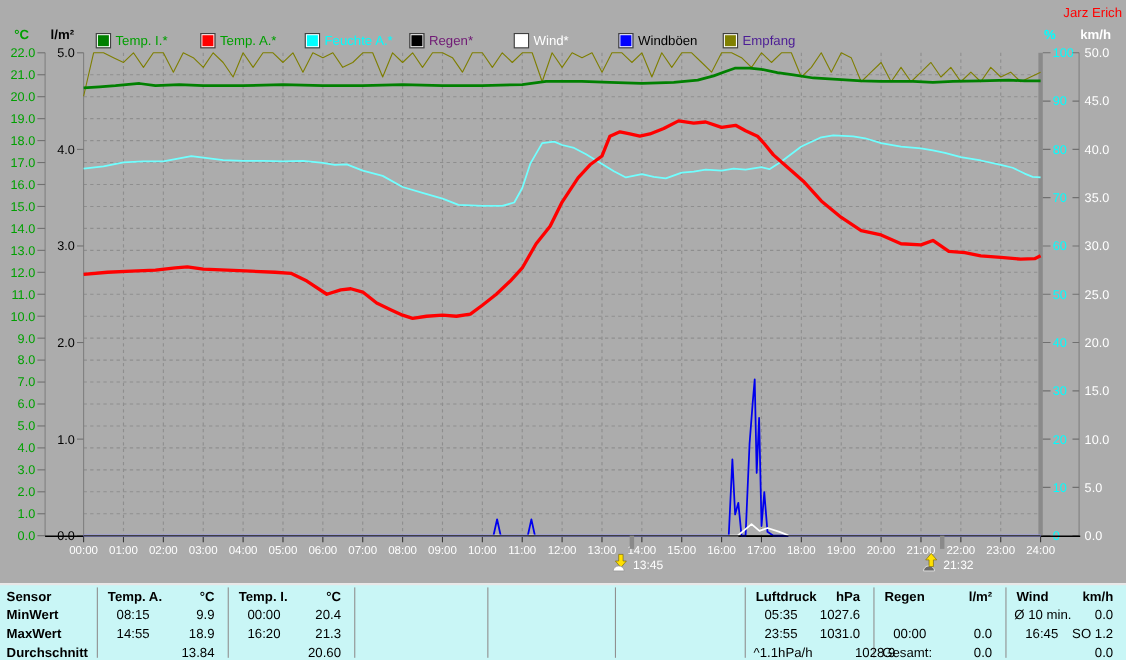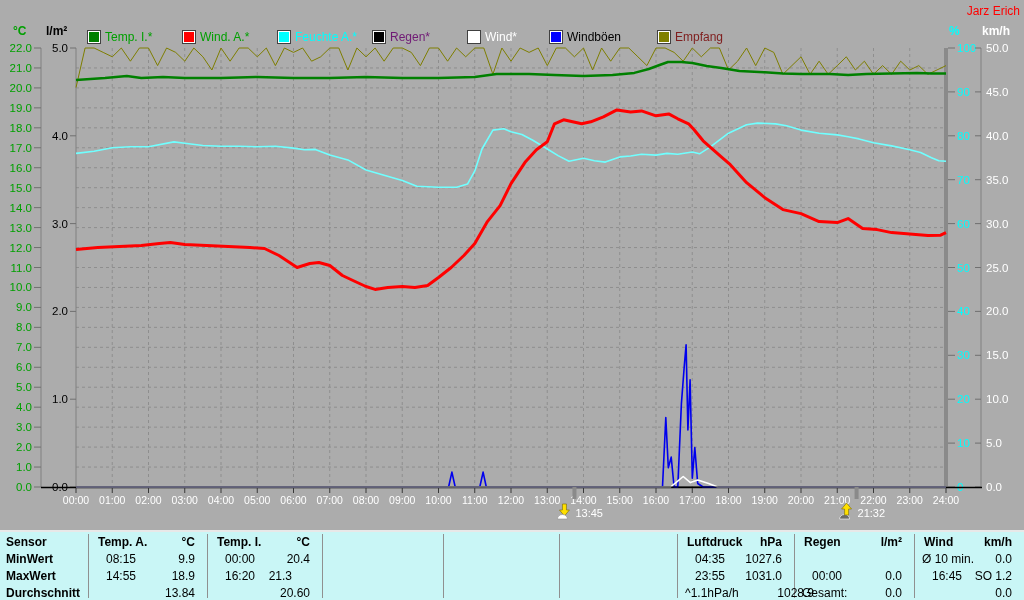--- a/index.html
+++ b/index.html
@@ -30,41 +30,41 @@
   <div class="abs unit-label" style="left:949px;color:#00FFFF;">%</div>
   <div class="abs unit-label" style="left:982px;color:#FFFFFF;">km/h</div>
 
   <div id="legend">
       <div class="abs legend-item" style="left: 88px;">
         <span class="legend-swatch" style="background: rgb(0, 128, 0);"></span>
         <span style="color: rgb(0, 160, 0);">Temp. I.*</span>
       </div>
       <div class="abs legend-item" style="left: 183px;">
         <span class="legend-swatch" style="background: rgb(255, 0, 0);"></span>
-        <span style="color: rgb(0, 160, 0);">Wind. A.*</span>
+        <span style="color: rgb(0, 160, 0);">Temp. A.*</span>
       </div>
       <div class="abs legend-item" style="left: 278px;">
         <span class="legend-swatch" style="background: rgb(0, 255, 255);"></span>
         <span style="color: rgb(0, 255, 255);">Feuchte A.*</span>
       </div>
       <div class="abs legend-item" style="left: 373px;">
         <span class="legend-swatch" style="background: rgb(0, 0, 0);"></span>
         <span style="color: #701a75;">Regen*</span>
       </div>
       <div class="abs legend-item" style="left: 468px;">
         <span class="legend-swatch" style="background: rgb(255, 255, 255);"></span>
         <span style="color: rgb(255, 255, 255);">Wind*</span>
       </div>
-      <div class="abs legend-item" style="left: 550px;">
+      <div class="abs legend-item" style="left: 563px;">
         <span class="legend-swatch" style="background: rgb(0, 0, 255);"></span>
         <span style="color: rgb(0, 0, 0);">Windböen</span>
       </div>
       <div class="abs legend-item" style="left: 658px;">
         <span class="legend-swatch" style="background: rgb(128, 128, 0);"></span>
-        <span style="color: #7f1d1d;">Empfang</span>
+        <span style="color: #4c1d95;">Empfang</span>
       </div>
     </div>
 
   <svg id="chart-svg" class="abs" width="1024" height="530">
       <line x1="112.25" y1="48" x2="112.25" y2="487" stroke="#8E8E8E" stroke-width="1" stroke-dasharray="3 3"></line>
       <line x1="148.5" y1="48" x2="148.5" y2="487" stroke="#8E8E8E" stroke-width="1" stroke-dasharray="3 3"></line>
       <line x1="184.75" y1="48" x2="184.75" y2="487" stroke="#8E8E8E" stroke-width="1" stroke-dasharray="3 3"></line>
       <line x1="221" y1="48" x2="221" y2="487" stroke="#8E8E8E" stroke-width="1" stroke-dasharray="3 3"></line>
       <line x1="257.25" y1="48" x2="257.25" y2="487" stroke="#8E8E8E" stroke-width="1" stroke-dasharray="3 3"></line>
       <line x1="293.5" y1="48" x2="293.5" y2="487" stroke="#8E8E8E" stroke-width="1" stroke-dasharray="3 3"></line>
@@ -298,25 +298,25 @@
       <div class="tbl-cell " style="left: 106px; top: 19px;">08:15</div>
       <div class="tbl-cell tr" style="left: 88px; top: 19px; width: 107px;">9.9</div>
       <div class="tbl-cell " style="left: 106px; top: 36px;">14:55</div>
       <div class="tbl-cell tr" style="left: 88px; top: 36px; width: 107px;">18.9</div>
       <div class="tbl-cell tr" style="left: 88px; top: 53px; width: 107px;">13.84</div>
       <div class="tbl-cell bold" style="left: 217px; top: 2px;">Temp. I.</div>
       <div class="tbl-cell bold tr" style="left: 207px; top: 2px; width: 103px;">°C</div>
       <div class="tbl-cell " style="left: 225px; top: 19px;">00:00</div>
       <div class="tbl-cell tr" style="left: 207px; top: 19px; width: 103px;">20.4</div>
       <div class="tbl-cell " style="left: 225px; top: 36px;">16:20</div>
-      <div class="tbl-cell tr" style="left: 189px; top: 36px; width: 103px;">21.3</div>
+      <div class="tbl-cell tr" style="left: 207px; top: 36px; width: 103px;">21.3</div>
       <div class="tbl-cell tr" style="left: 207px; top: 53px; width: 103px;">20.60</div>
       <div class="tbl-cell bold" style="left: 687px; top: 2px;">Luftdruck</div>
       <div class="tbl-cell bold tr" style="left: 677px; top: 2px; width: 105px;">hPa</div>
-      <div class="tbl-cell " style="left: 695px; top: 19px;">04:35</div>
+      <div class="tbl-cell " style="left: 695px; top: 19px;">05:35</div>
       <div class="tbl-cell tr" style="left: 677px; top: 19px; width: 105px;">1027.6</div>
       <div class="tbl-cell " style="left: 695px; top: 36px;">23:55</div>
       <div class="tbl-cell tr" style="left: 677px; top: 36px; width: 105px;">1031.0</div>
       <div class="tbl-cell " style="left: 685px; top: 53px;">^1.1hPa/h</div>
       <div class="tbl-cell tr" style="left: 677px; top: 53px; width: 105px; padding-left: 32px;">1028.9</div>
       <div class="tbl-cell bold" style="left: 804px; top: 2px;">Regen</div>
       <div class="tbl-cell bold tr" style="left: 794px; top: 2px; width: 108px;">l/m²</div>
       <div class="tbl-cell " style="left: 812px; top: 36px;">00:00</div>
       <div class="tbl-cell tr" style="left: 794px; top: 36px; width: 108px;">0.0</div>
       <div class="tbl-cell " style="left: 802px; top: 53px;">Gesamt:</div>

